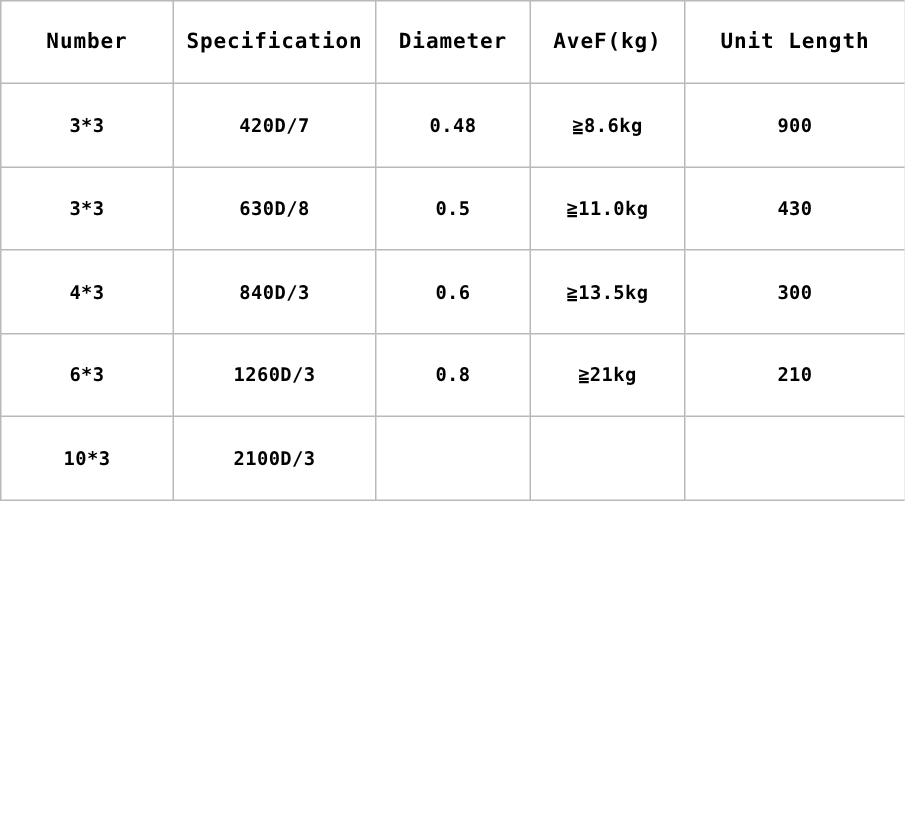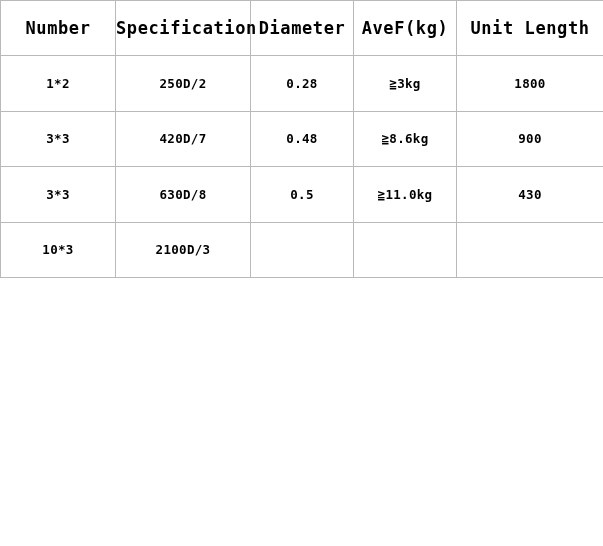--- a/index.html
+++ b/index.html
@@ -22,21 +22,21 @@
   .spec-table td, .spec-table th {
     border: 1px solid #b9b9b9;
     text-align: center;
     vertical-align: middle;
     color: #000000;
     font-weight: bold;
     padding: 0;
   }
   .spec-table thead th {
     height: 54px;
-    font-size: 17px;
+    font-size: 14px;
     letter-spacing: 0.6px;
   }
   .spec-table tbody td {
     height: 54.5px;
     font-size: 12.5px;
     letter-spacing: 0.3px;
   }
   col.c0 { width: 115px; }
   col.c1 { width: 135px; }
   col.c2 { width: 103px; }
@@ -58,41 +58,48 @@
     <tr>
       <th>Number</th>
       <th>Specification</th>
       <th>Diameter</th>
       <th>AveF(kg)</th>
       <th>Unit Length</th>
     </tr>
   </thead>
   <tbody>
     <tr>
-      <td>1*2</td>
-      <td>250D/2</td>
-      <td>0.28</td>
-      <td>≧3kg</td>
-      <td>1800</td>
-    </tr>
-    <tr>
       <td>3*3</td>
       <td>420D/7</td>
       <td>0.48</td>
       <td>≧8.6kg</td>
       <td>900</td>
     </tr>
     <tr>
       <td>3*3</td>
       <td>630D/8</td>
       <td>0.5</td>
       <td>≧11.0kg</td>
       <td>430</td>
     </tr>
     <tr>
+      <td>4*3</td>
+      <td>840D/3</td>
+      <td>0.6</td>
+      <td>≧13.5kg</td>
+      <td>300</td>
+    </tr>
+    <tr>
+      <td>6*3</td>
+      <td>1260D/3</td>
+      <td>0.8</td>
+      <td>≧21kg</td>
+      <td>210</td>
+    </tr>
+    <tr>
       <td>10*3</td>
       <td>2100D/3</td>
       <td></td>
       <td></td>
       <td></td>
     </tr>
   </tbody>
 </table>
 
 </body></html>

